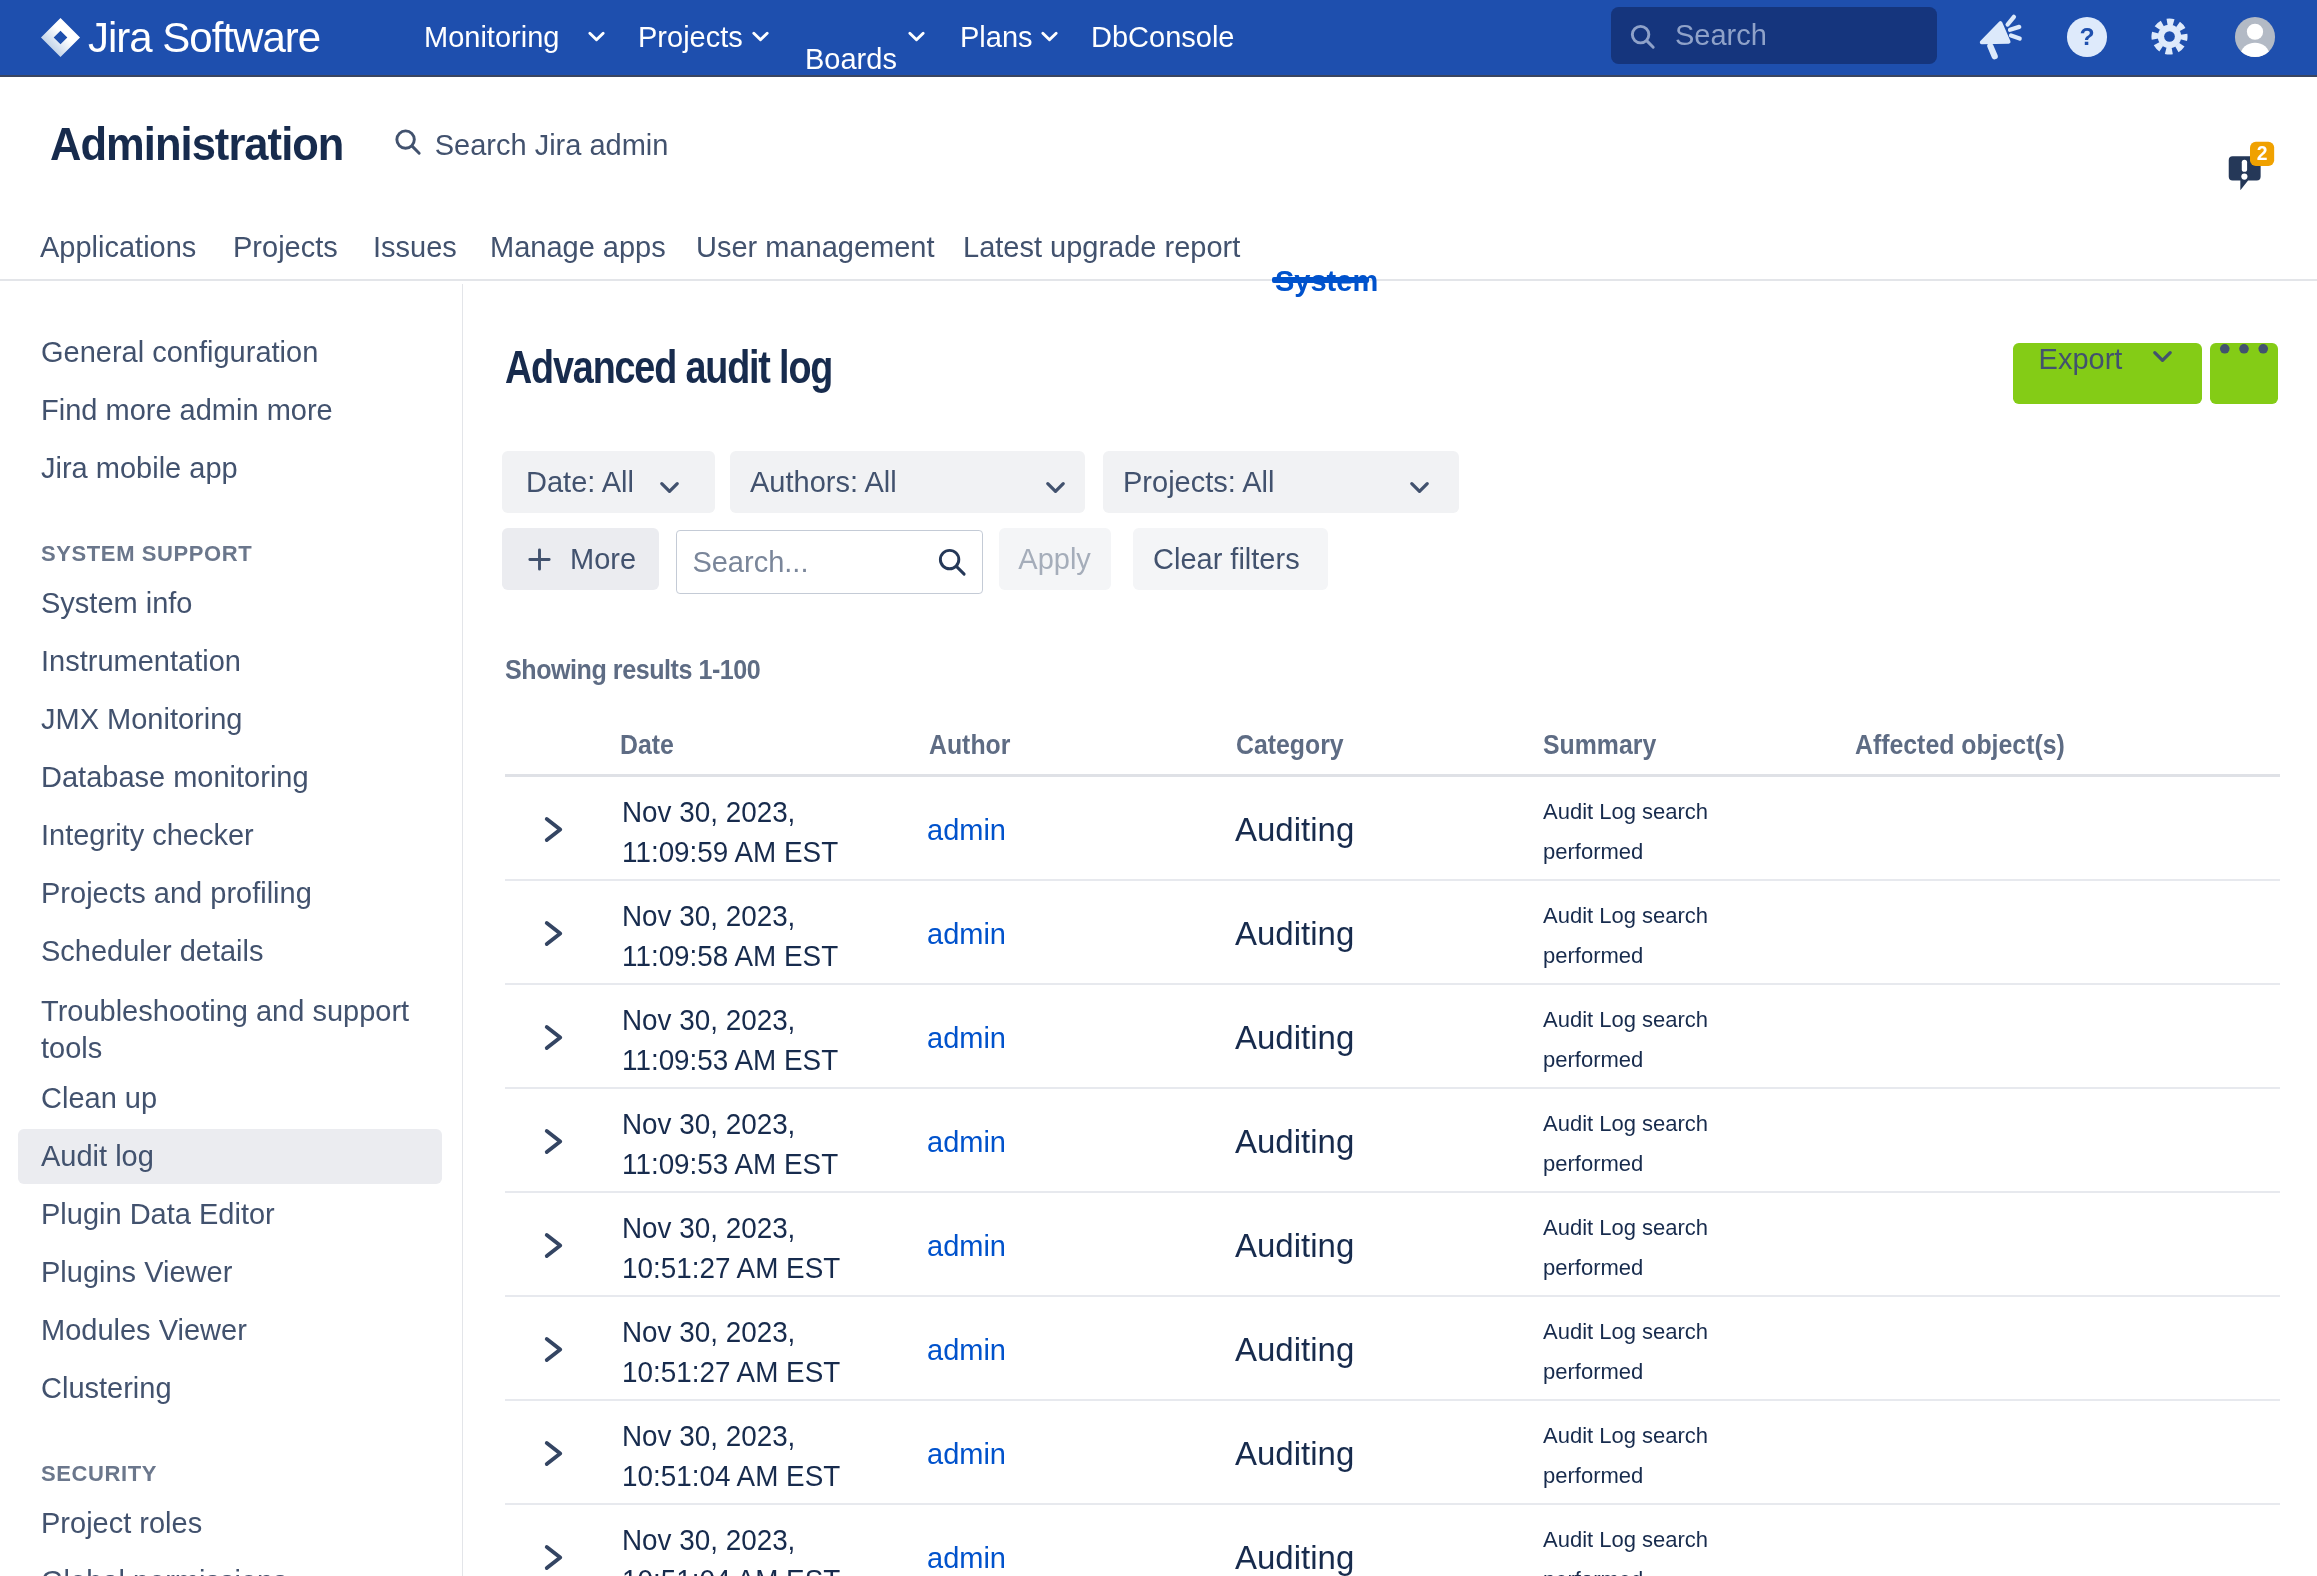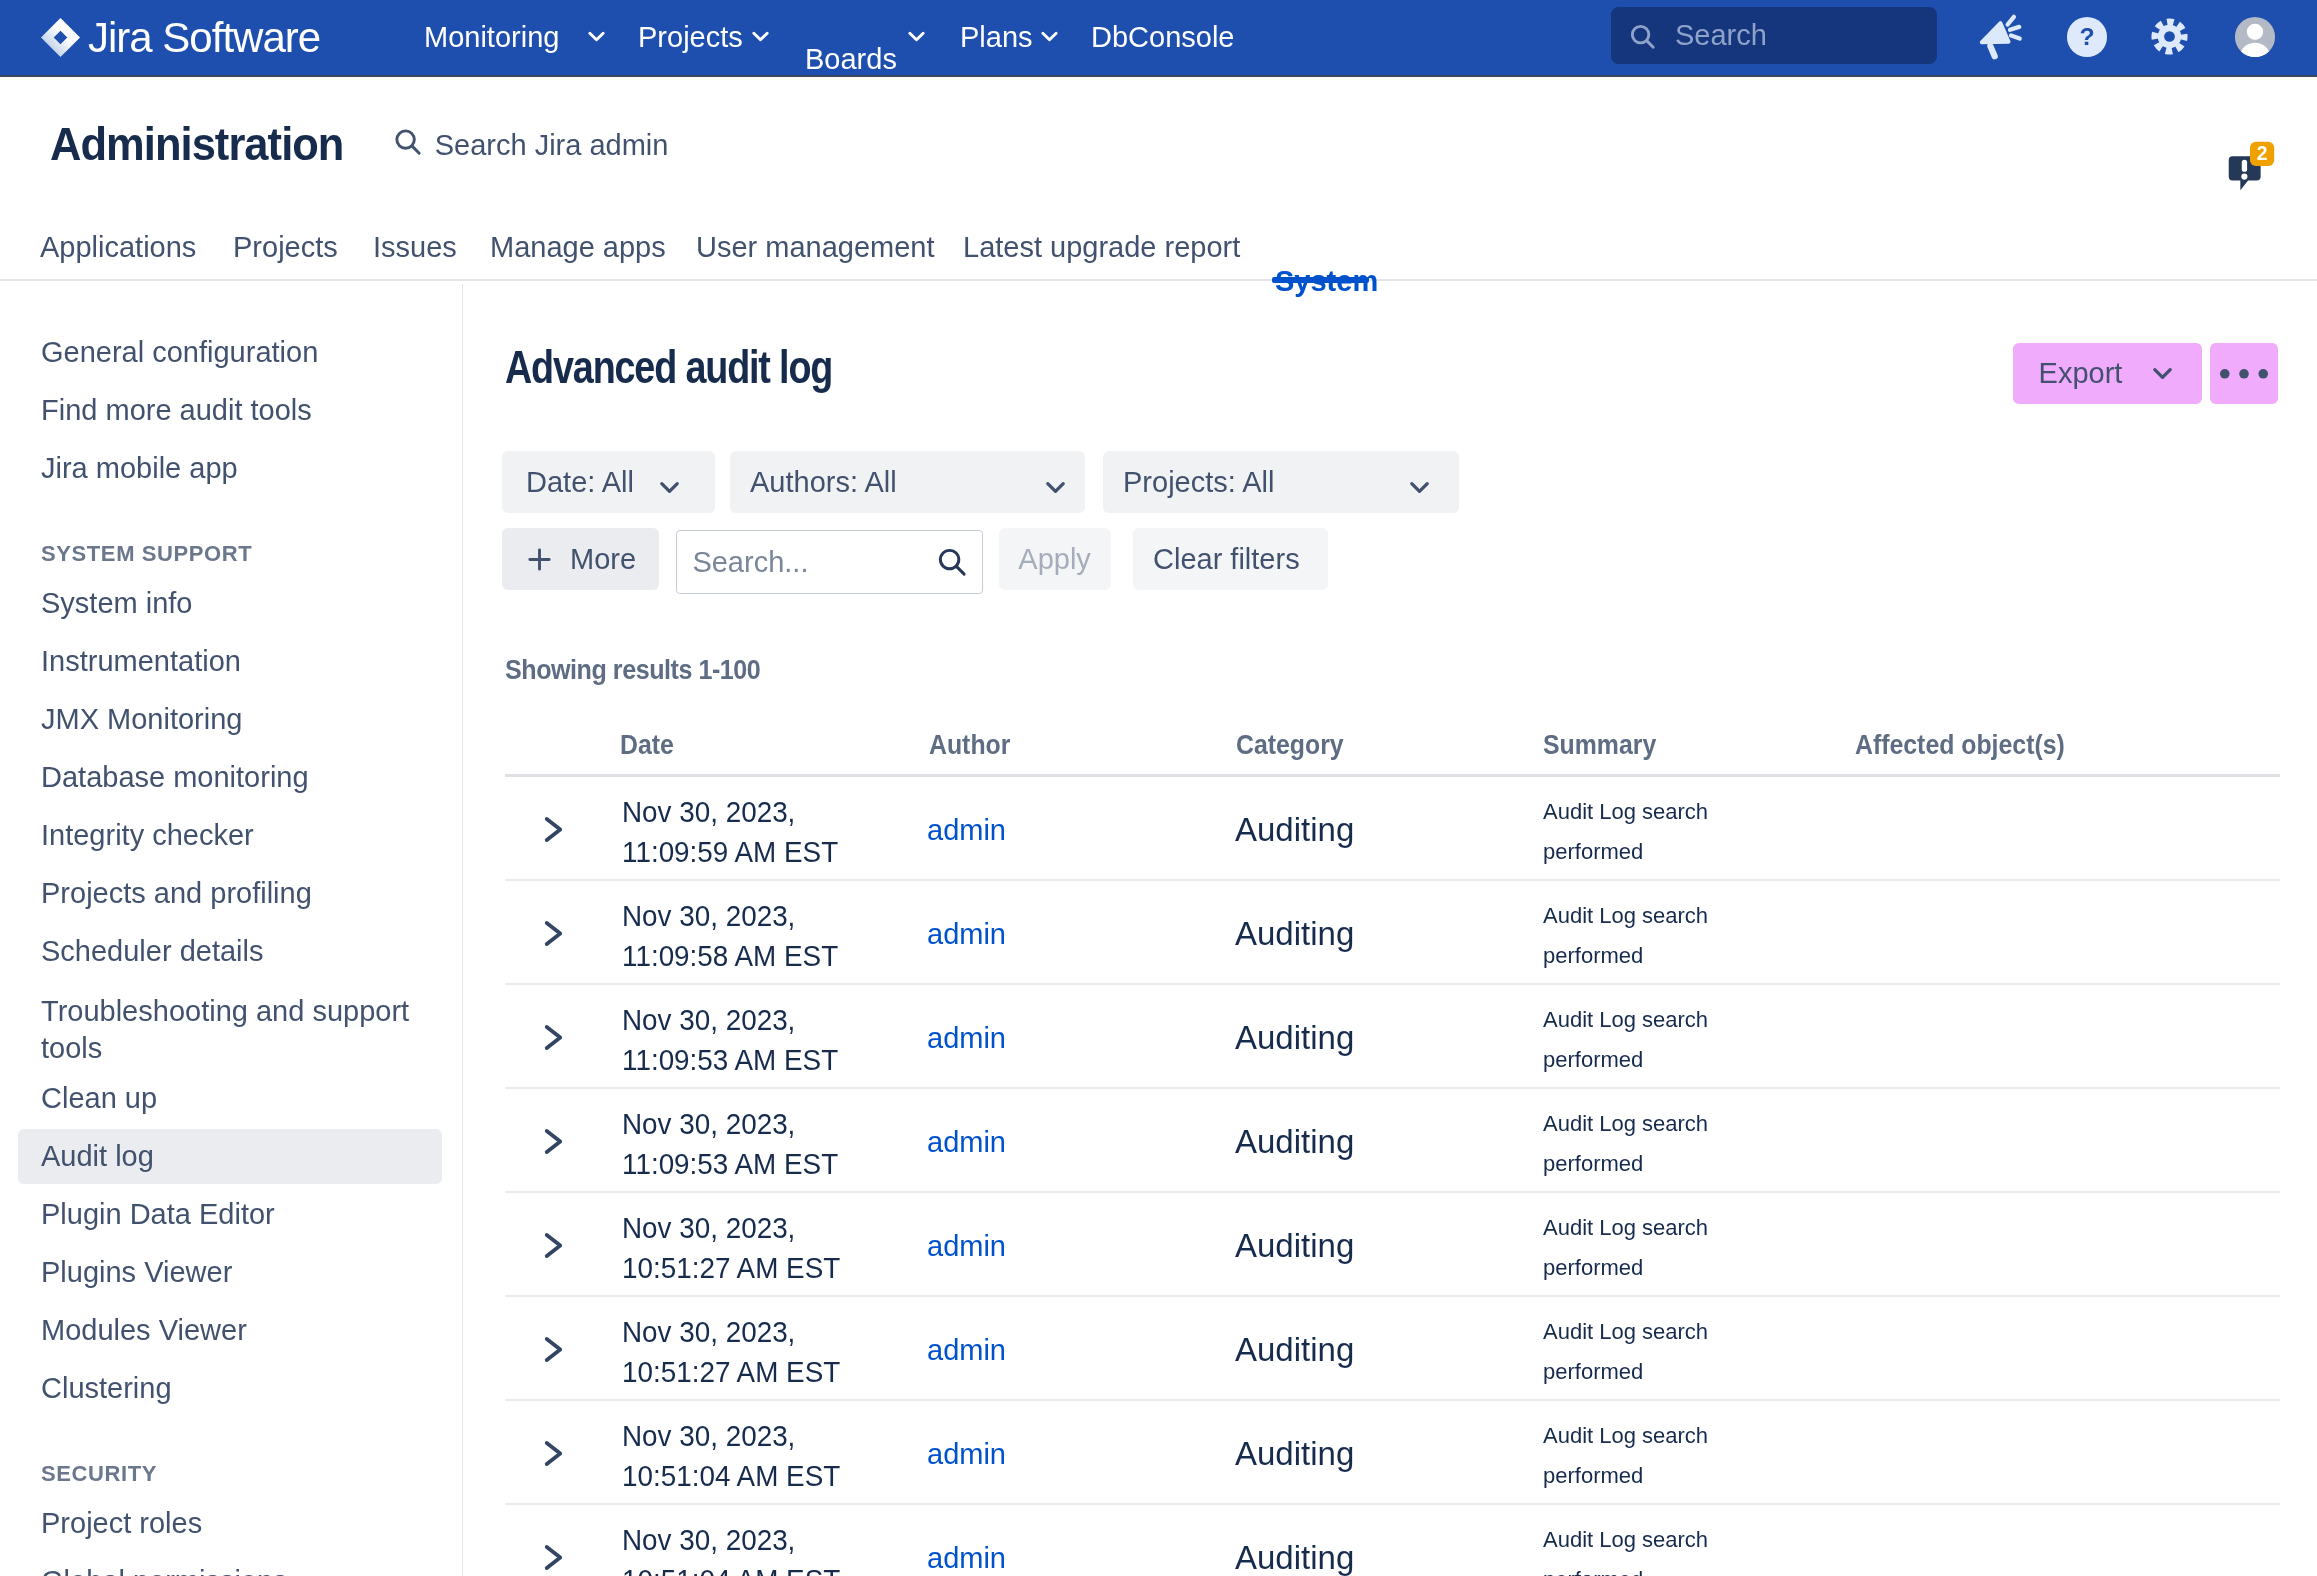--- a/index.html
+++ b/index.html
@@ -42,22 +42,22 @@
 .sitem { position:absolute; left:41px; font-size:29px; color:#42526e; white-space:nowrap; }
 .shead { position:absolute; left:41px; font-size:22px; color:#6b778c; font-weight:700;
   letter-spacing:0.6px; }
 #selitem { position:absolute; left:18.3px; top:845px; width:424px; height:55px;
   background:#ebecf0; border-radius:5.8px; }
 
 
 #content { position:absolute; left:464px; top:284px; width:1853px; height:1293px; }
 h1.pagetitle { position:absolute; left:41px; top:56px; font-size:46px; font-weight:700;
   color:#172b4d; letter-spacing:-1.4px; transform:scaleX(0.82); transform-origin:0 50%; white-space:nowrap; }
-.btn { position:absolute; background:#f0abfc; border-radius:5.8px; color:#42526e;
-  font-size:29px; display:flex; align-items:center; justify-content:center; }
+.btn { position:absolute; background:#84cc16; border-radius:5.8px; color:#42526e;
+  font-size:29px; display:flex; justify-content:center; }
 #btnexport { left:1549px; top:59px; width:189px; height:61px; }
 #btndots { left:1746px; top:59px; width:68px; height:61px; }
 
 .chip { position:absolute; height:62px; background:#f1f2f4; border-radius:5.8px;
   color:#42526e; font-size:29px; }
 .chip .lbl { position:absolute; top:14.5px; }
 .chip .chv { position:absolute; top:23px; }
 
 #searchinput { position:absolute; left:212px; top:246px; width:307px; height:64px;
   background:#fff; border:1.9px solid #c4cbd6; border-radius:3.9px; }
@@ -178,21 +178,21 @@
     <div class="tab" style="left:490px;">Manage apps</div>
     <div class="tab" style="left:696px;">User management</div>
     <div class="tab" style="left:963px;">Latest upgrade report</div>
     <div class="tab active" style="left:1275px;">System</div>
     <div id="tabline"></div>
   </div>
 
   <div id="sidebar">
     <div id="selitem"></div>
     <div class="sitem" style="top:52px;">General configuration</div>
-    <div class="sitem" style="top:110px;">Find more audit tools</div>
+    <div class="sitem" style="top:110px;">Find more admin more</div>
     <div class="sitem" style="top:168px;">Jira mobile app</div>
     <div class="shead" style="top:257px;">SYSTEM SUPPORT</div>
     <div class="sitem" style="top:303px;">System info</div>
     <div class="sitem" style="top:361px;">Instrumentation</div>
     <div class="sitem" style="top:419px;">JMX Monitoring</div>
     <div class="sitem" style="top:477px;">Database monitoring</div>
     <div class="sitem" style="top:535px;">Integrity checker</div>
     <div class="sitem" style="top:593px;">Projects and profiling</div>
     <div class="sitem" style="top:651px;">Scheduler details</div>
     <div class="sitem" style="top:709px; white-space:normal; width:406px; line-height:37px;">Troubleshooting and support tools</div>

